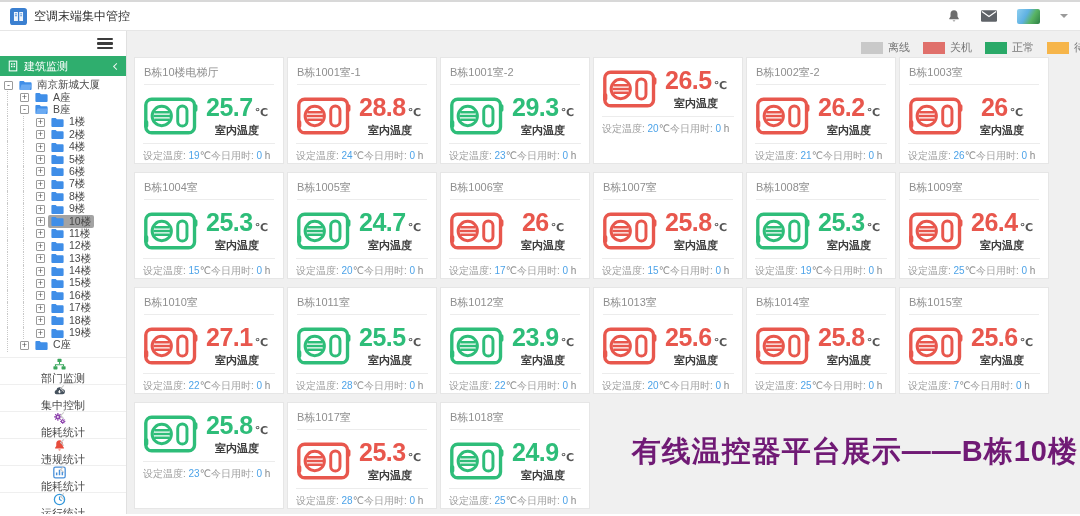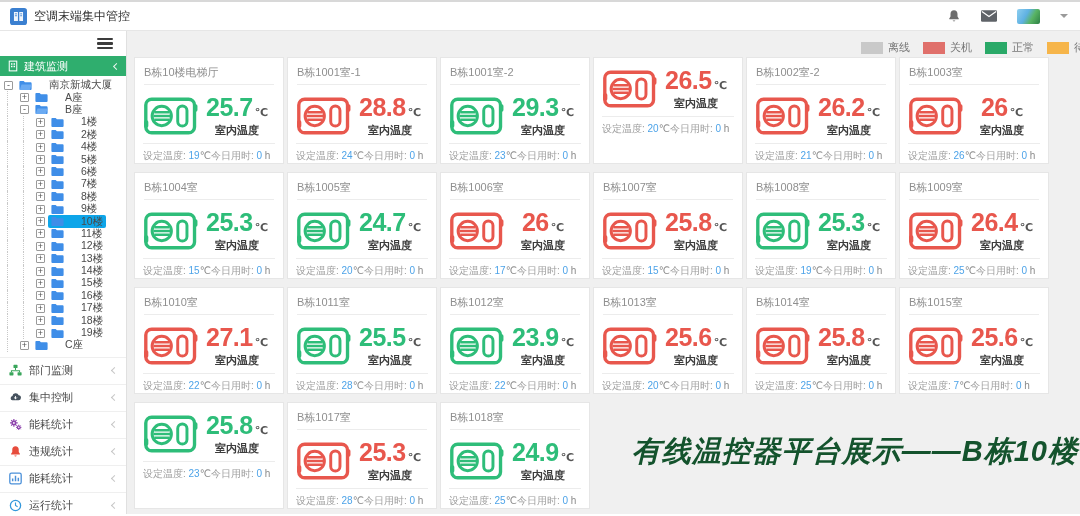--- a/index.html
+++ b/index.html
@@ -23,27 +23,27 @@
 .primary-item{height:20px;background:var(--accent,#2fae6e);color:#fff;font-size:11px;
   display:flex;align-items:center;gap:5px;padding:0 7px;cursor:pointer;flex:none;}
 .primary-item .chev{border-color:rgba(255,255,255,.9);margin-left:auto;}
 .chev{width:5px;height:5px;border-left:1.4px solid #c6c6c6;border-bottom:1.4px solid #c6c6c6;
   transform:rotate(45deg);flex:none;}
 .tree{padding:3px 2px 2px 2px;flex:none;}
 .tree-row{display:flex;align-items:center;height:12.4px;font-size:10.5px;color:#4a4a4a;cursor:pointer;}
 .guide{width:11px;align-self:stretch;border-left:1px dotted #c8c8c8;margin-left:5px;flex:none;}
 .expander{width:9px;height:9px;border:1px solid #9a9a9a;background:#fff;color:#555;
   font-size:9px;line-height:6.5px;text-align:center;flex:none;margin:0 3px 0 2px;border-radius:1px;}
-.node-body{display:flex;align-items:center;gap:17px;padding:0 3px;border-radius:2px;height:100%;}
-.node-body.selected{background:#0ea5e9;}
+.node-body{display:flex;align-items:center;gap:5px;padding:0 3px;border-radius:2px;height:100%;}
+.node-body.selected{background:#a3a3a3;}
 .folder{display:inline-flex;flex:none;}
 .tree-label{white-space:nowrap;}
 .menu{margin-top:3px;}
 .menu-item{height:27px;border-top:1px solid #efefef;display:flex;align-items:center;
-  padding:0 9px;font-size:11px;color:#4a4a4a;cursor:pointer;}
+  padding:0 9px;font-size:11px;color:#4a4a4a;cursor:pointer;flex-direction:column;}
 .mi-icon{width:14px;display:inline-flex;margin-right:6px;flex:none;}
 .mi-label{flex:1;}
 .content{flex:1;background:#f0f0f0;position:relative;overflow:hidden;}
 .legend{position:absolute;top:9px;right:-16px;display:flex;align-items:center;gap:13px;}
 .legend-item{display:flex;align-items:center;gap:5px;font-size:11px;color:#777;white-space:nowrap;}
 .swatch{width:22px;height:12px;display:inline-block;}
 .grid{position:absolute;top:26px;left:7px;width:925px;display:flex;flex-wrap:wrap;
   column-gap:3px;row-gap:8px;}
 .card{width:150px;height:107px;background:#fff;border:1px solid #e6e6e6;cursor:pointer;}
 .card-title{margin:0 9px;padding:7px 0 4px;font-size:11px;color:#8f8f8f;
@@ -961,15 +961,15 @@
               <div class="temp-line"><span class="temp-val">24.9</span><span class="temp-unit">℃</span></div>
               <div class="temp-label">室内温度</div>
             </div>
           </div>
           <div class="card-foot">
             <span class="foot-item"><span class="foot-label">设定温度: </span><span class="foot-val">25</span><span class="foot-unit">℃</span></span>
             <span class="foot-item"><span class="foot-label">今日用时: </span><span class="foot-val">0</span><span class="foot-unit"> h</span></span>
           </div>
         </div>
       </div>
-    <div class="banner" style="color: #14532d; font-style: italic;">有线温控器平台展示——B栋10楼</div>
+    <div class="banner" style="color: #701a75;">有线温控器平台展示——B栋10楼</div>
   </div>
 </div>
 
 </body></html>

